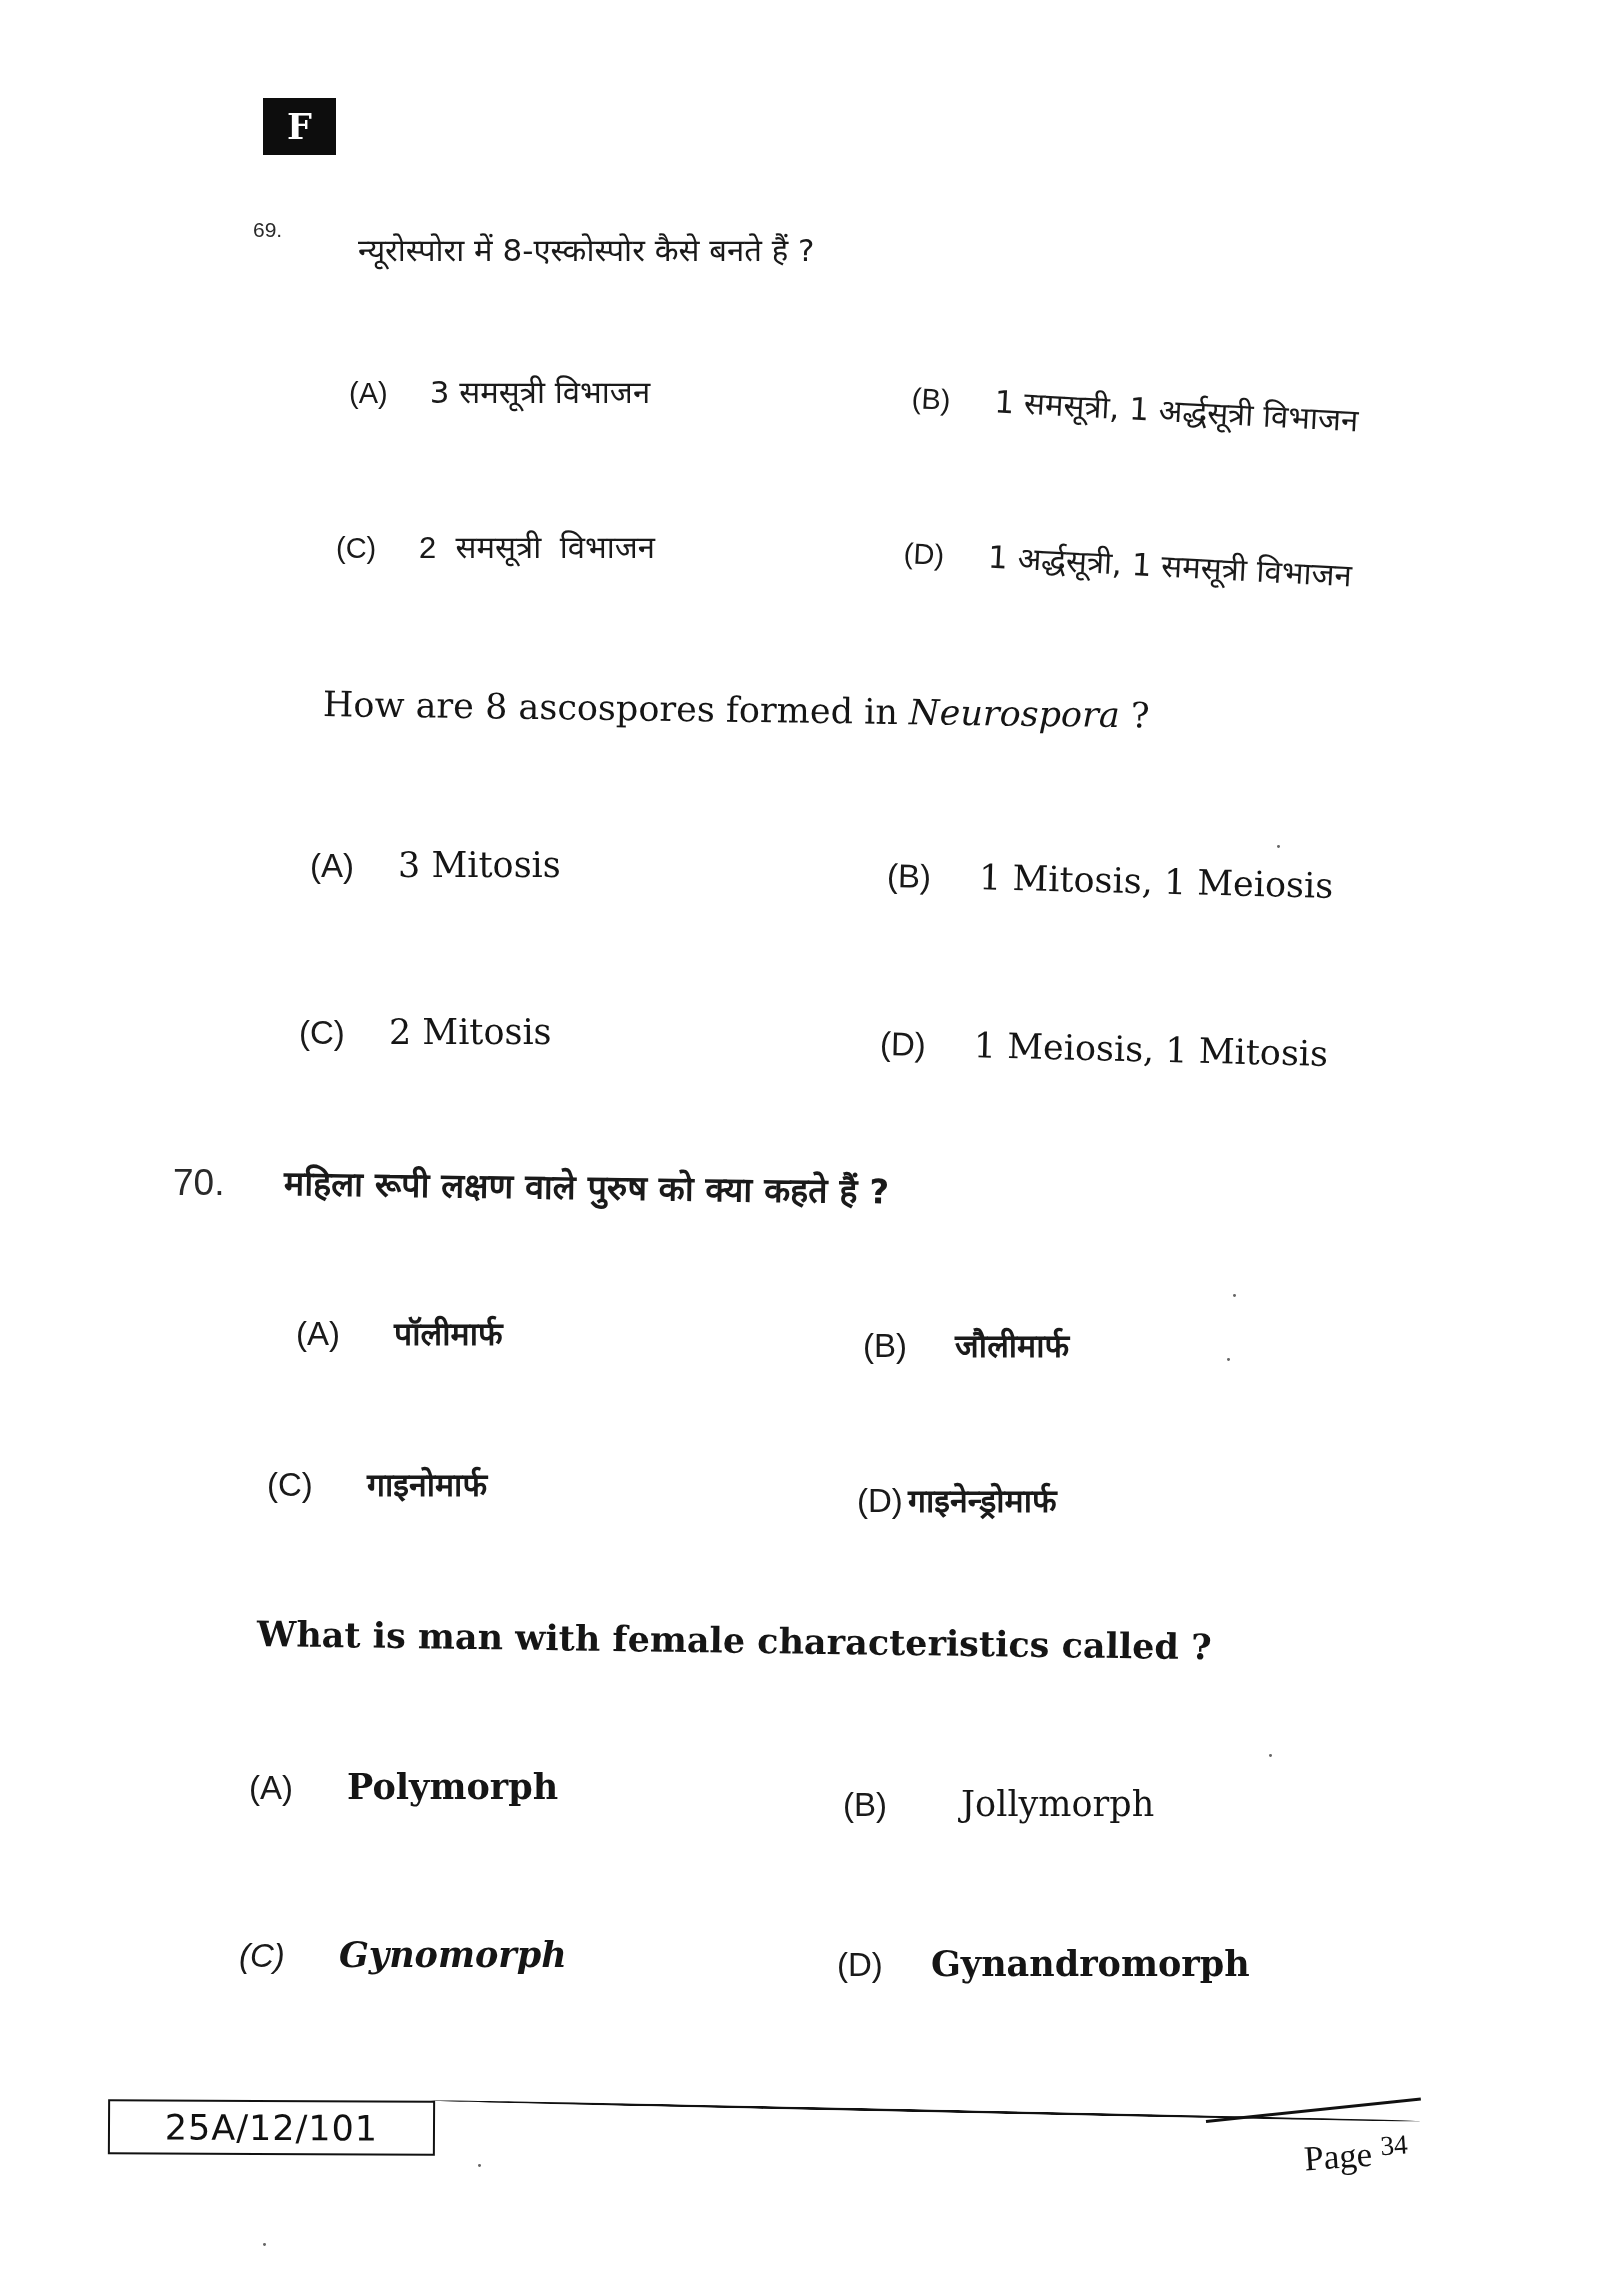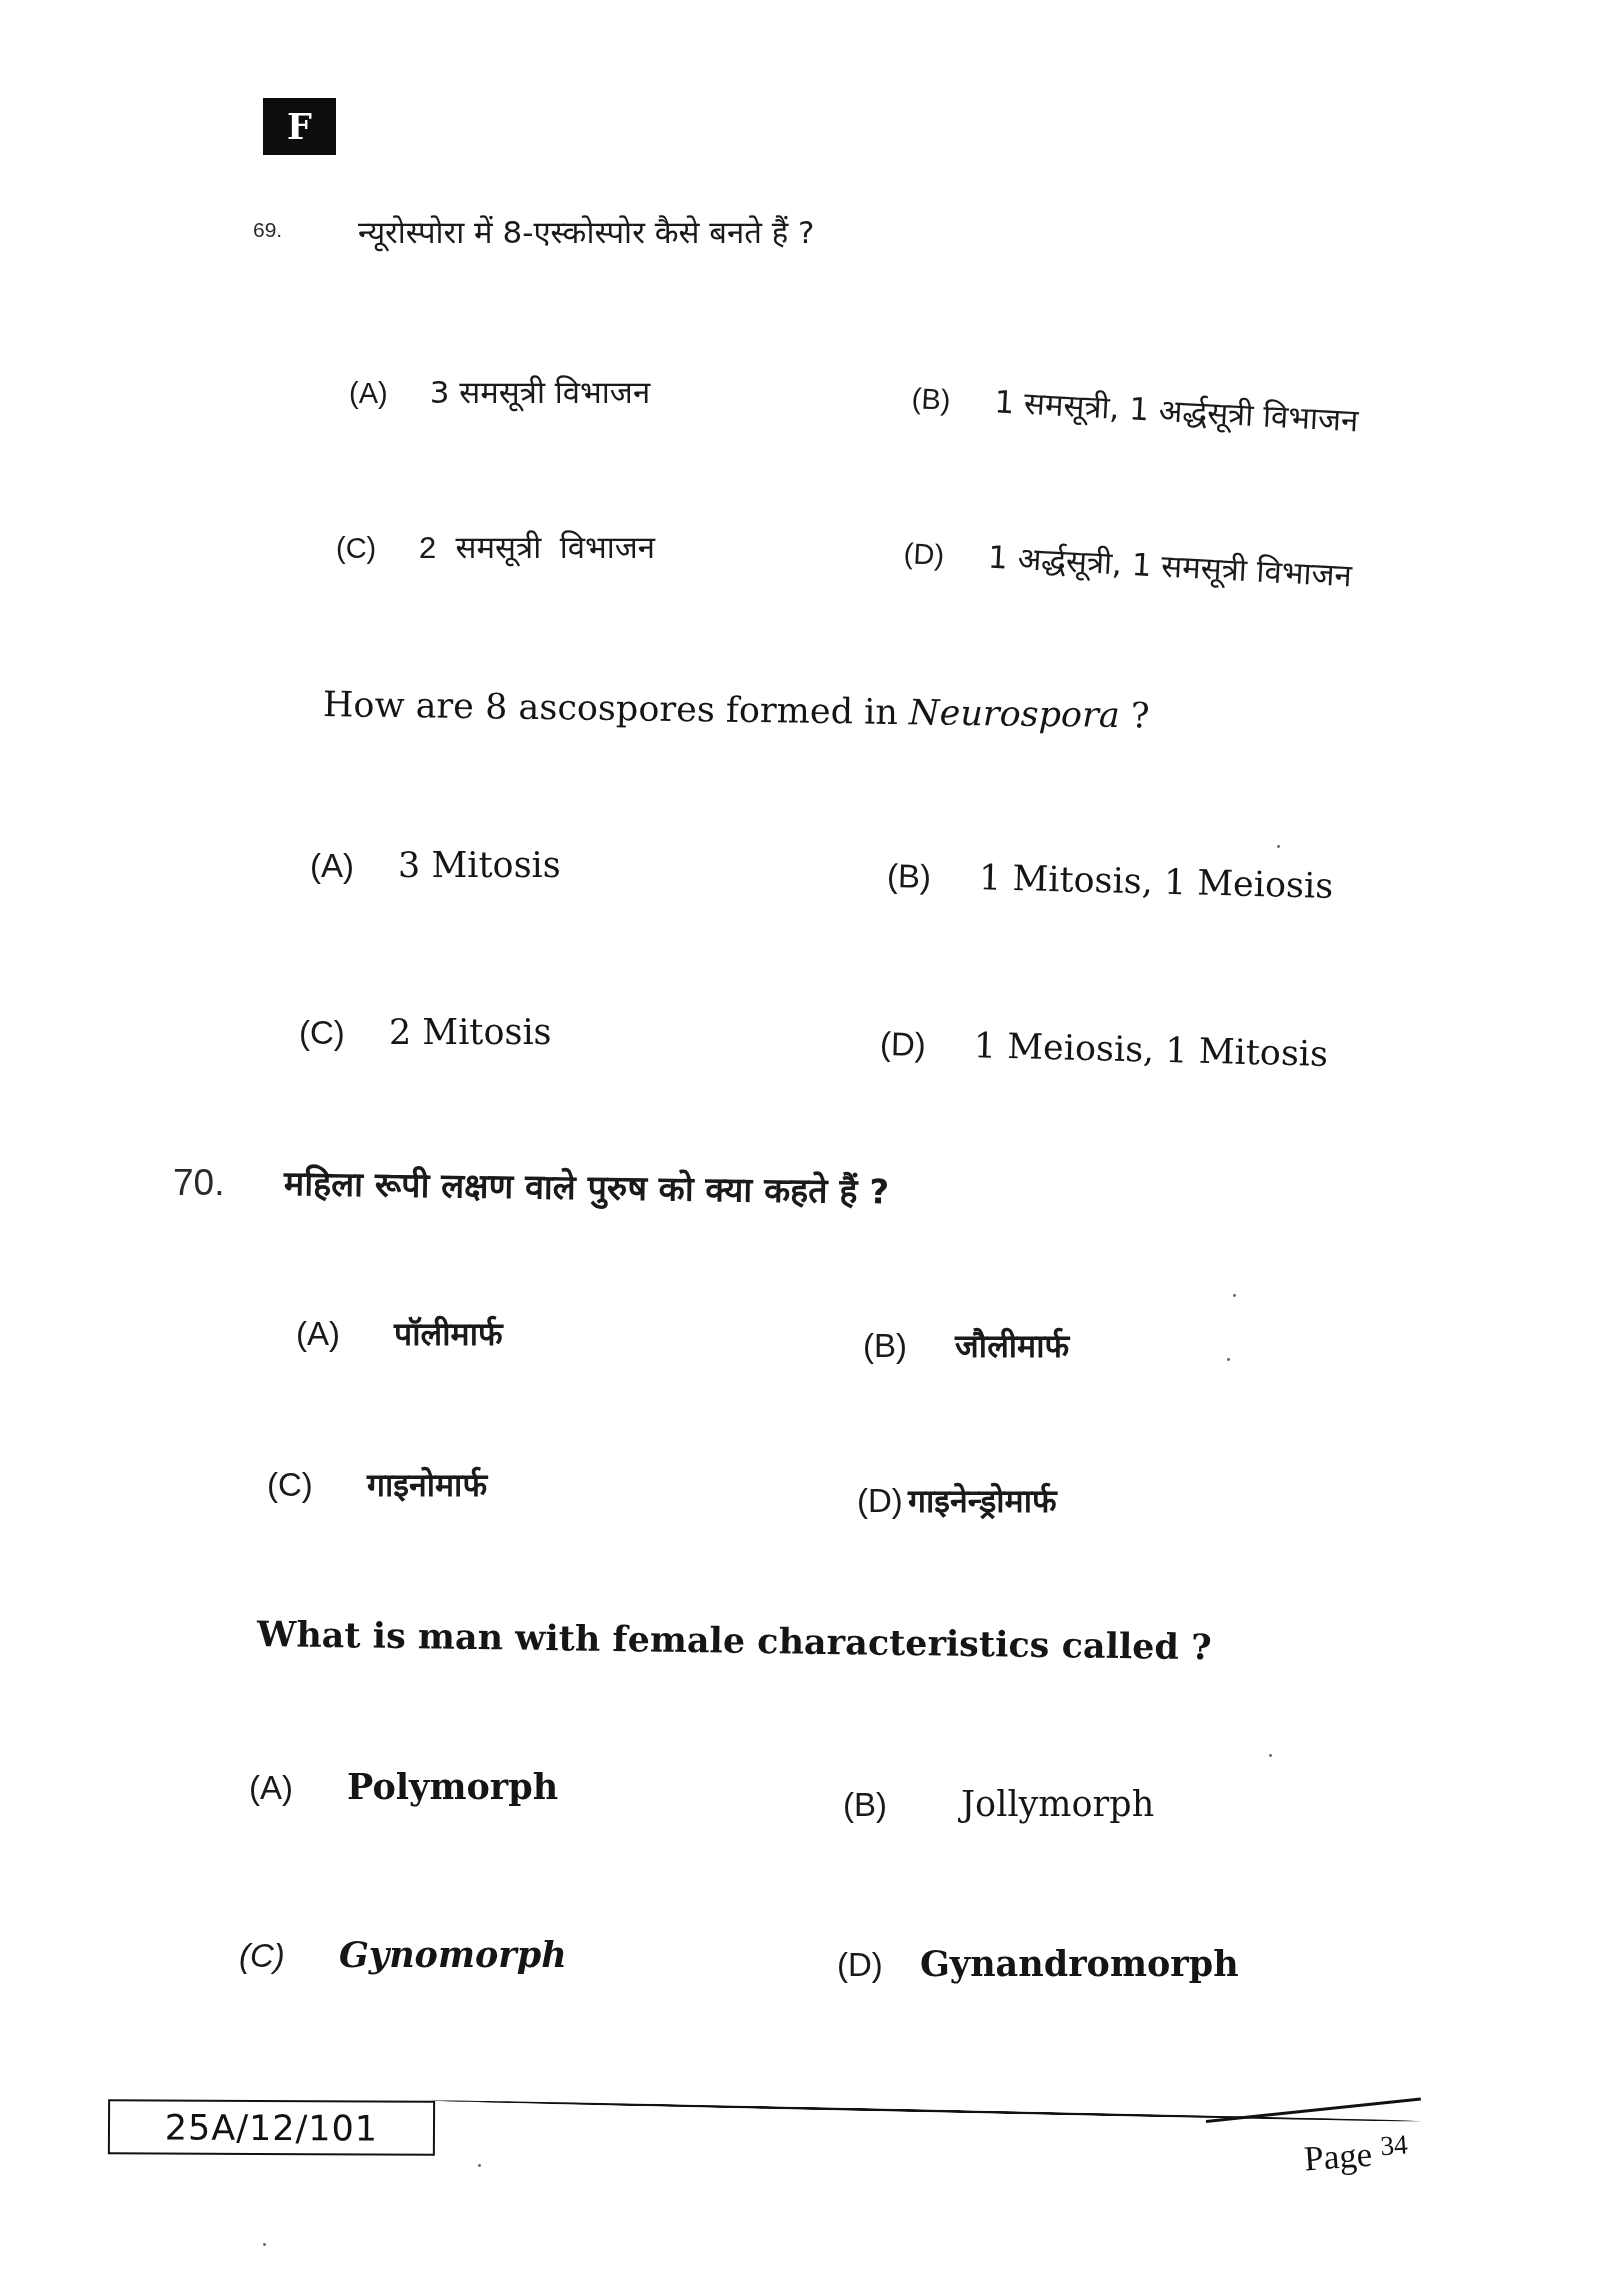--- a/index.html
+++ b/index.html
@@ -103,21 +103,21 @@
   </style>
 </head>
 <body>
 
 <div class="abs set-badge">
   <span>F</span>
 </div>
 
 <div>
   <span class="abs qnum" style="left:253px; top:218px;">69.</span>
-  <span class="abs hindi light" style="left:358px; top:210px;">न्यूरोस्पोरा में 8-एस्कोस्पोर कैसे बनते हैं ?</span>
+  <span class="abs hindi light" style="left:358px; top:228px;">न्यूरोस्पोरा में 8-एस्कोस्पोर कैसे बनते हैं ?</span>
 
   <div>
     <div class="abs" style="left:349px; top:370px;">
       <span class="opt-label small">(A)</span>
       <span class="hindi light" style="margin-left:37px;">3 समसूत्री विभाजन</span>
     </div>
     <div class="abs skew-b" style="left:912px; top:375px;">
       <span class="opt-label small">(B)</span>
       <span class="hindi light" style="margin-left:39px;">1 समसूत्री, 1 अर्द्धसूत्री विभाजन</span>
     </div>
@@ -190,21 +190,21 @@
     <div class="abs" style="left:843px; top:1784px;">
       <span class="opt-label">(B)</span>
       <span class="eng" style="margin-left:69px; font-weight:normal;">Jollymorph</span>
     </div>
     <div class="abs" style="left:239px; top:1934px;font-style:italic;">
       <span class="opt-label">(C)</span>
       <span class="eng" style="margin-left:49px; font-weight:bold;">Gynomorph</span>
     </div>
     <div class="abs" style="left:837px; top:1943px;">
       <span class="opt-label">(D)</span>
-      <span class="eng" style="margin-left:32px; font-weight:bold;">Gynandromorph</span>
+      <span class="eng" style="margin-left:43px; font-weight:bold;">Gynandromorph</span>
     </div>
   </div>
 </div>
 
 <div>
   <div class="abs code-box">
     <span>25A/12/101</span>
   </div>
   <div class="abs footer-line"></div>
   <div class="abs footer-line-2"></div>

